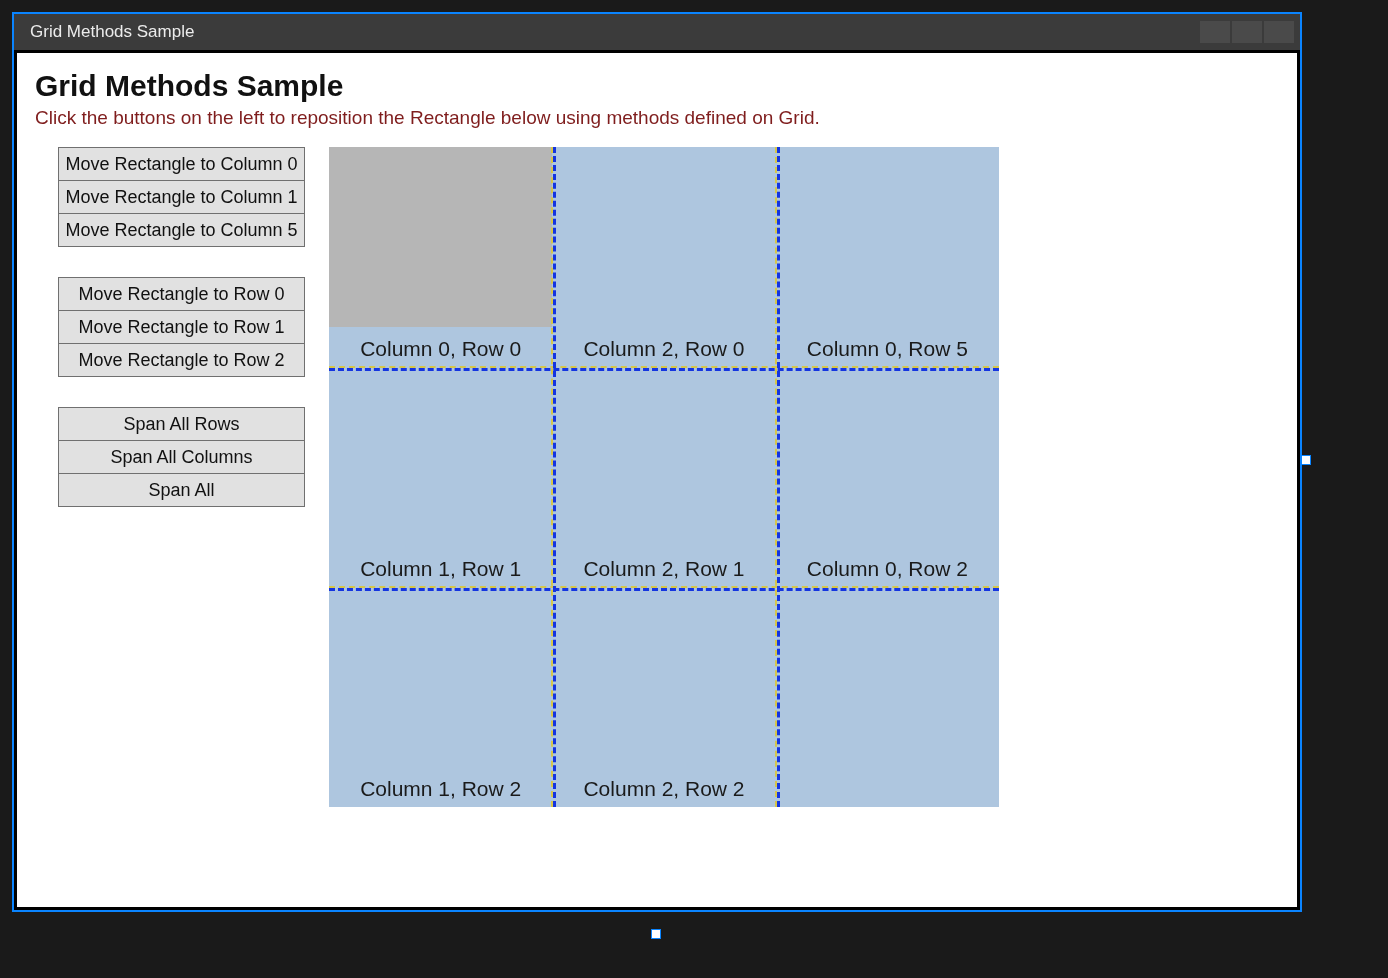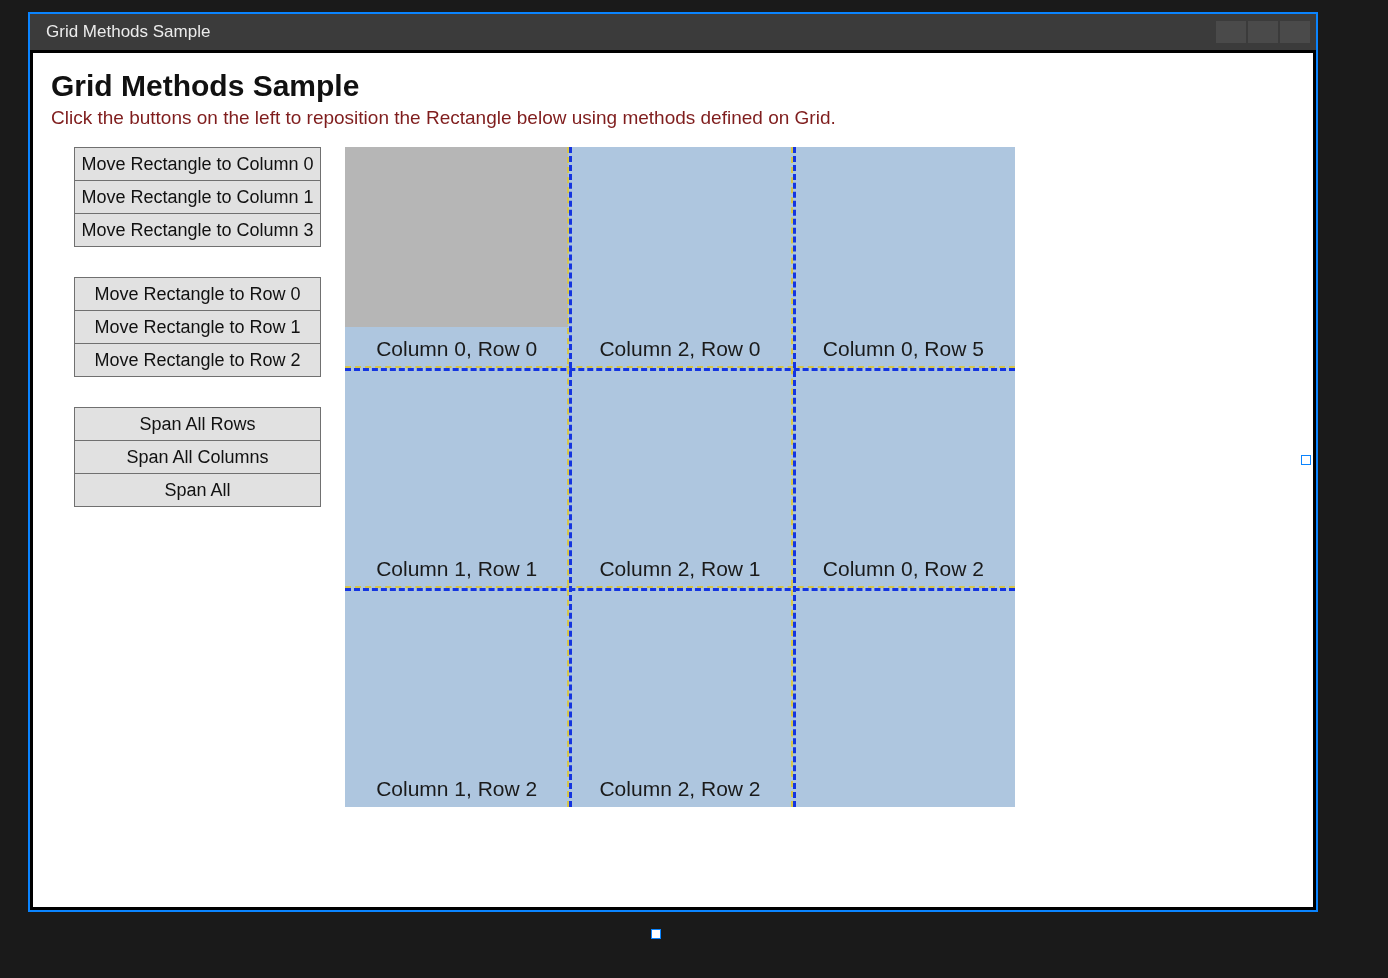--- a/index.html
+++ b/index.html
@@ -7,21 +7,21 @@
     margin: 0;
     padding: 0;
     background: #1a1a1a;
     font-family: "Segoe UI", Tahoma, sans-serif;
     width: 1388px;
     height: 978px;
     overflow: hidden;
   }
   .outer-frame {
     position: absolute;
-    left: 28px;
+    left: 12px;
     top: 12px;
     width: 1290px;
     height: 900px;
     border: 2px solid #0a84ff;
     background: #fff;
   }
   .titlebar {
     height: 36px;
     background: #3b3b3b;
     color: #ececec;
@@ -172,21 +172,21 @@
   <div class="content-area">
     <div class="page-title">Grid Methods Sample</div>
     <div class="subtitle">Click the buttons on the left to reposition the Rectangle below using methods defined on Grid.</div>
 
     <div class="layout-row">
       <div class="button-col">
 
         <div class="btn-group">
           <div class="wpf-btn">Move Rectangle to Column 0</div>
           <div class="wpf-btn">Move Rectangle to Column 1</div>
-          <div class="wpf-btn">Move Rectangle to Column 3</div>
+          <div class="wpf-btn">Move Rectangle to Column 5</div>
         </div>
 
         <div class="btn-group">
           <div class="wpf-btn">Move Rectangle to Row 0</div>
           <div class="wpf-btn">Move Rectangle to Row 1</div>
           <div class="wpf-btn">Move Rectangle to Row 2</div>
         </div>
 
         <div class="btn-group">
           <div class="wpf-btn">Span All Rows</div>

